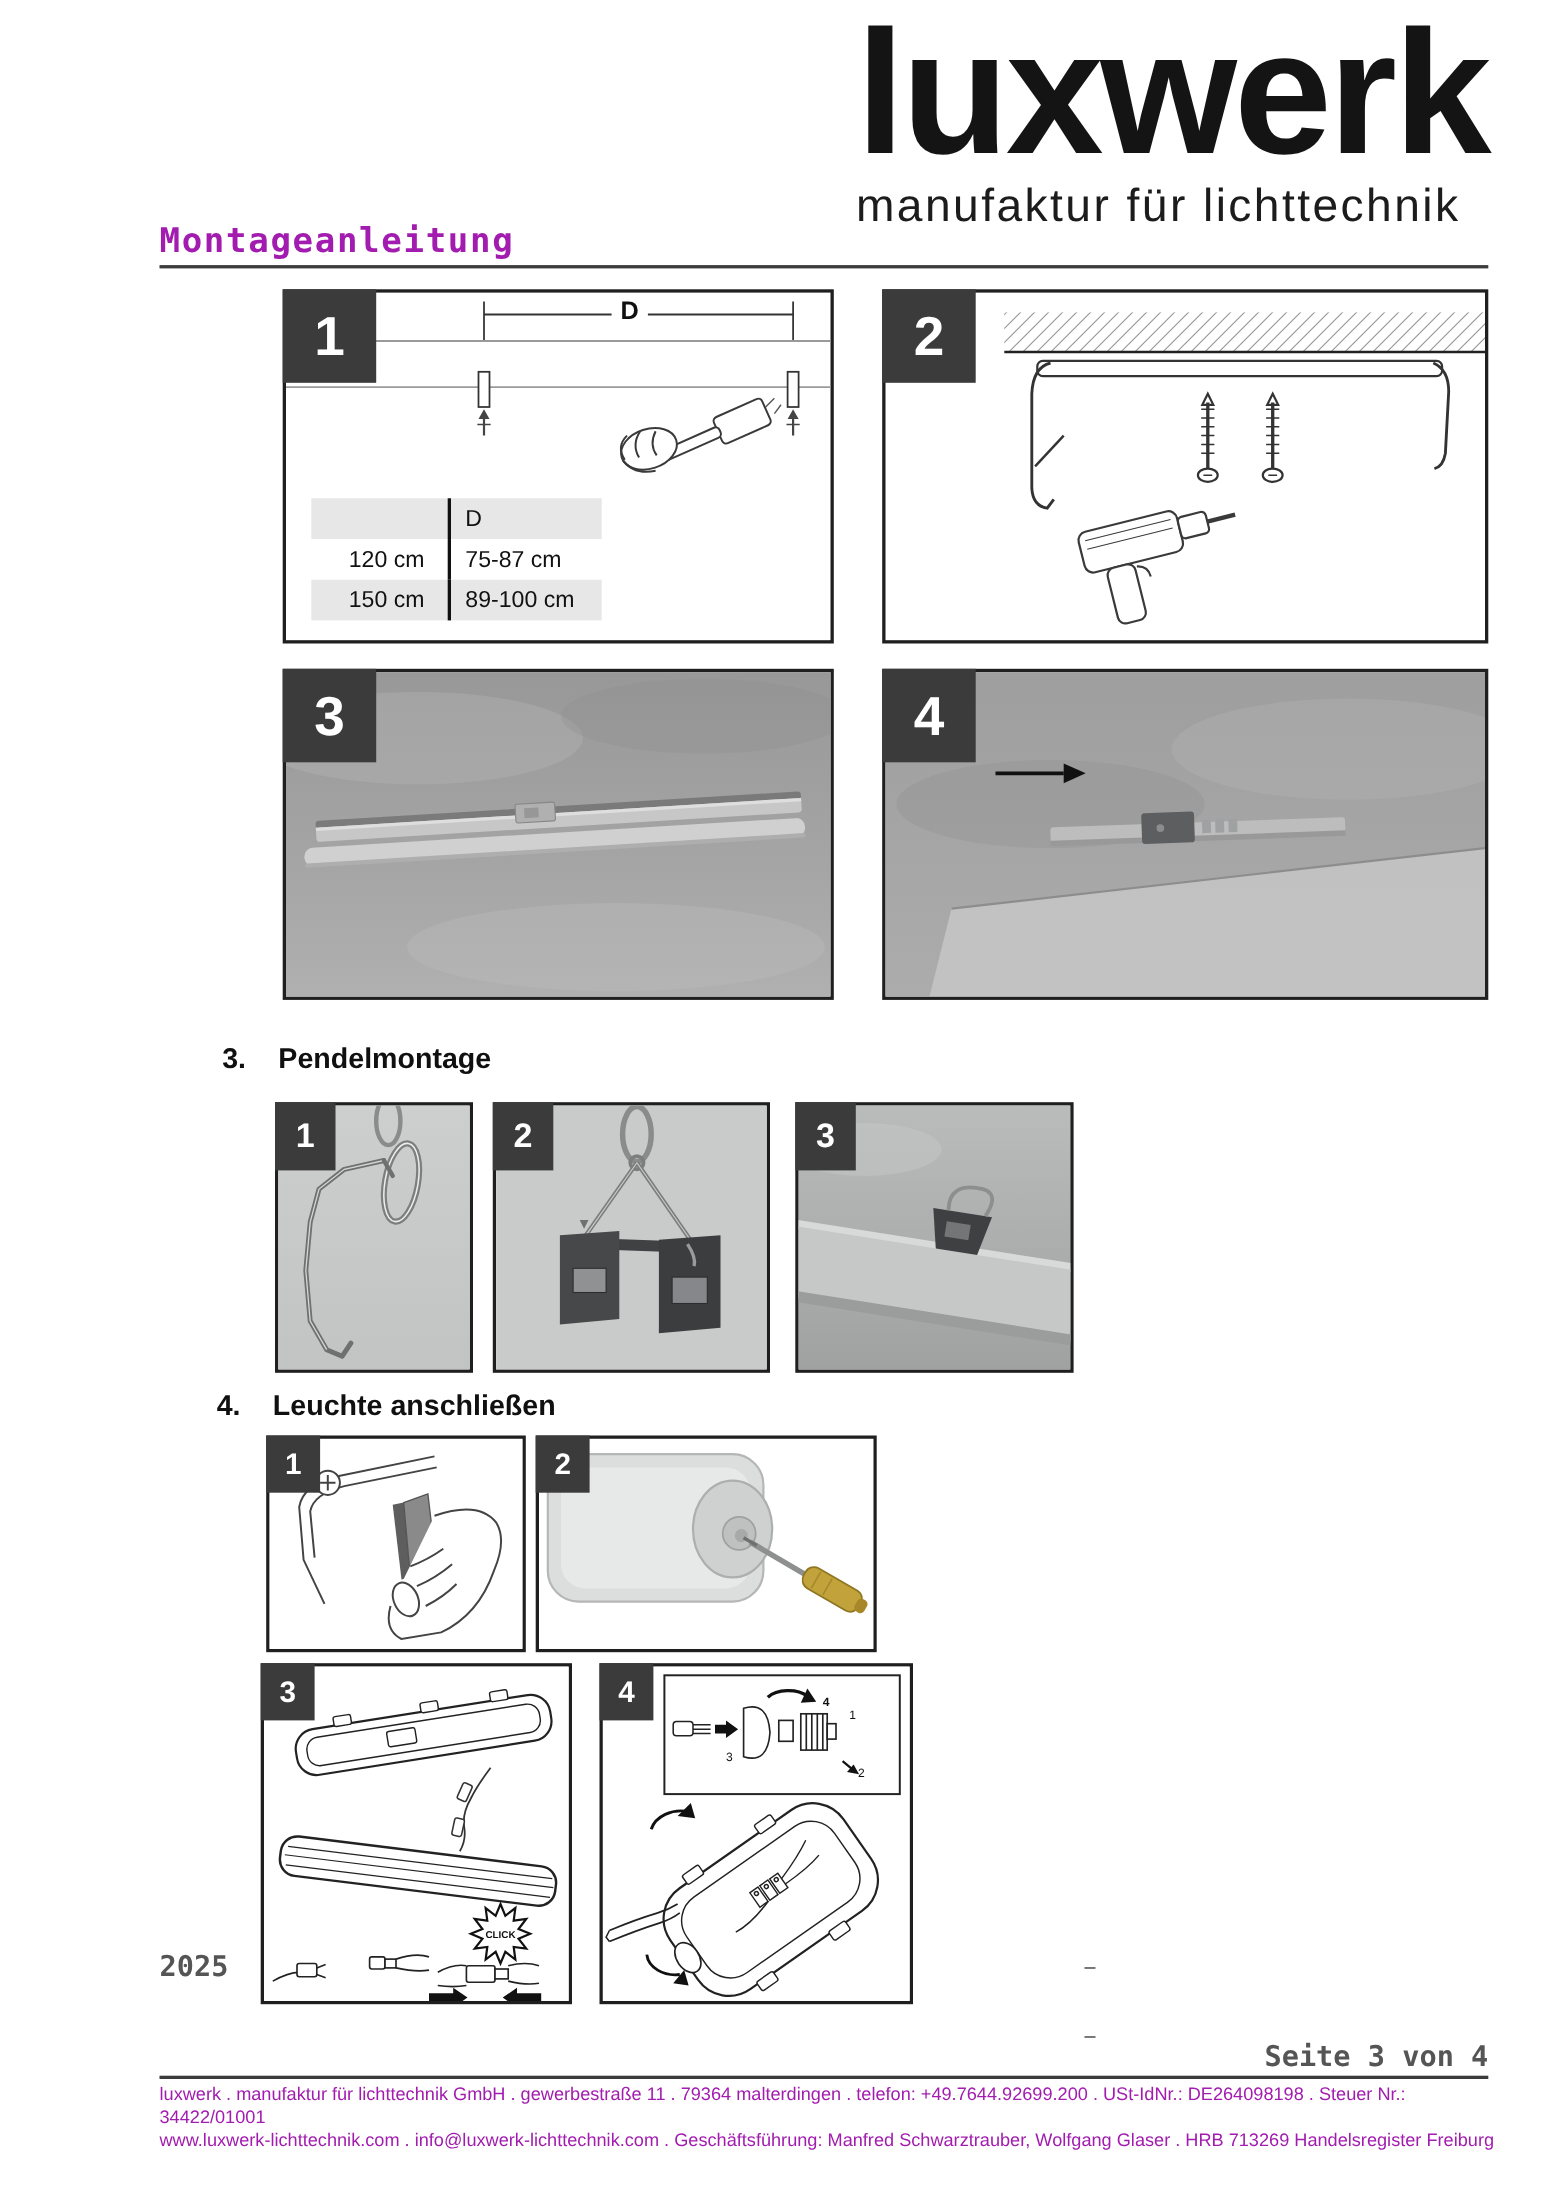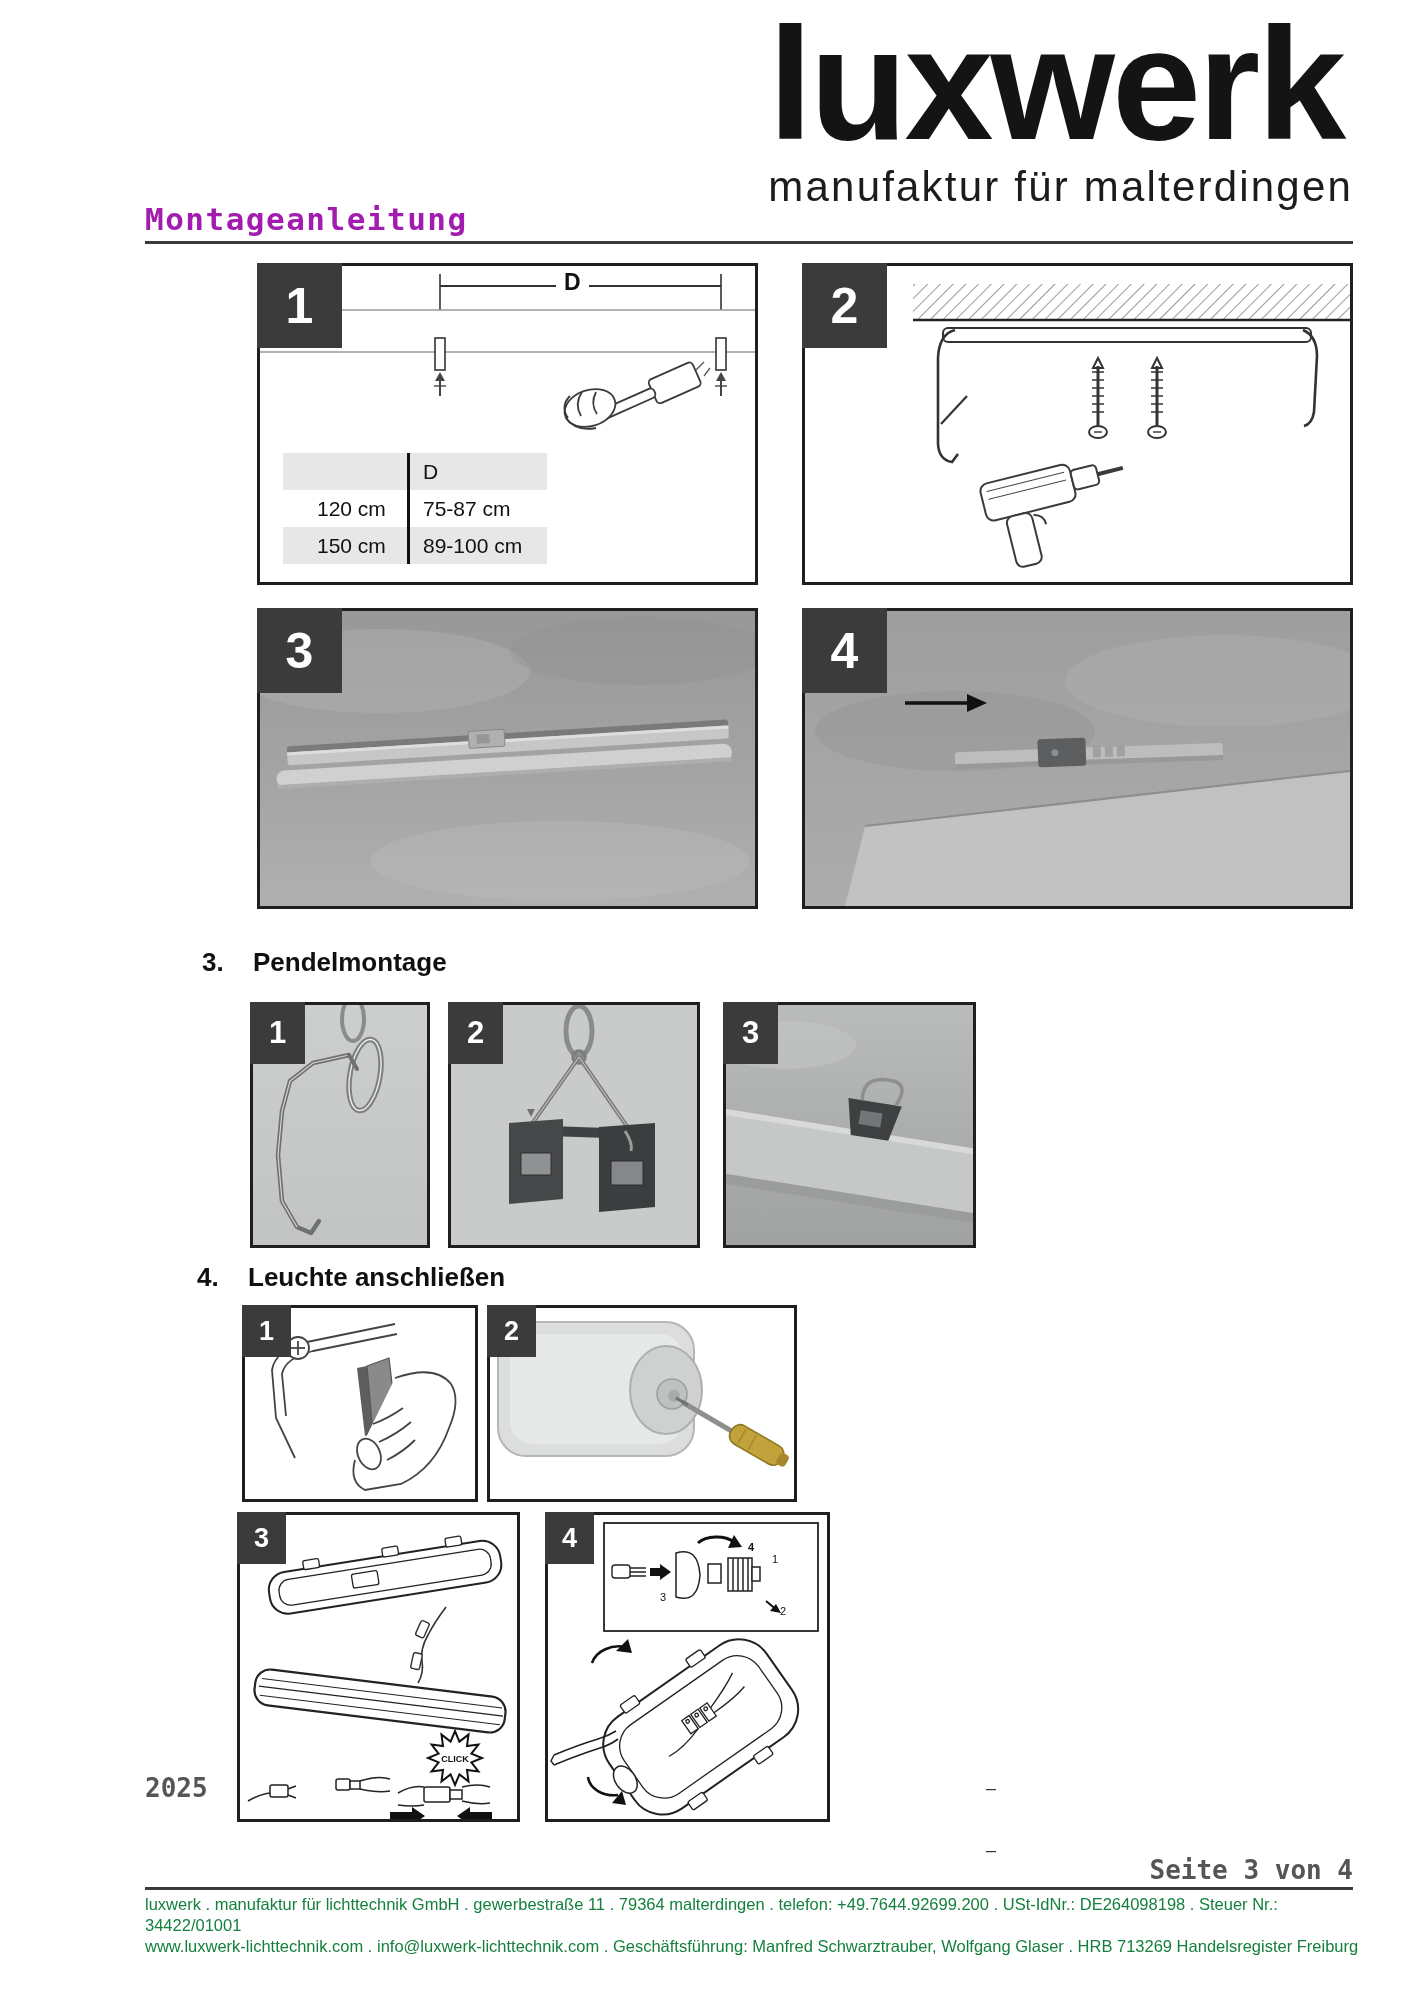--- a/index.html
+++ b/index.html
@@ -36,32 +36,32 @@
 
   
   .sec-head{position:absolute;display:flex;gap:21px;font-weight:700;font-size:26px;color:#101010;}
   .sec-head .num{width:30px;}
 
   
   .page-meta{position:absolute;font-family:"DejaVu Sans Mono",monospace;font-size:26px;
              font-weight:600;color:#555;}
   .footer-rule{position:absolute;left:145px;top:1887px;width:1208px;height:2.5px;background:#3b3b3b;}
   .footer-lines{position:absolute;left:145px;top:1894px;width:1215px;font-size:16.5px;
-                line-height:21px;color:#15803d;}
+                line-height:21px;color:#a21caf;}
   .margin-dash{position:absolute;font-size:18px;color:#333;}
 </style>
 </head>
 <body>
 
 <div class="page">
 
   <div class="doc-title">Montageanleitung</div>
   <div class="logo-block">
     <div class="logo">luxwerk</div>
-    <div class="tagline">manufaktur für malterdingen</div>
+    <div class="tagline">manufaktur für lichttechnik</div>
   </div>
   <div class="header-rule"></div>
 
   <div class="panel" style="left:257px;top:263px;width:501px;height:322px;">
     <div class="badge badge-lg">1</div>
     <div class="dim-label">D</div>
     <svg viewBox="0 0 495 316">
 
       <line x1="180" y1="8" x2="180" y2="44" stroke="#333" stroke-width="1.6"></line>
       <line x1="461" y1="8" x2="461" y2="44" stroke="#333" stroke-width="1.6"></line>

